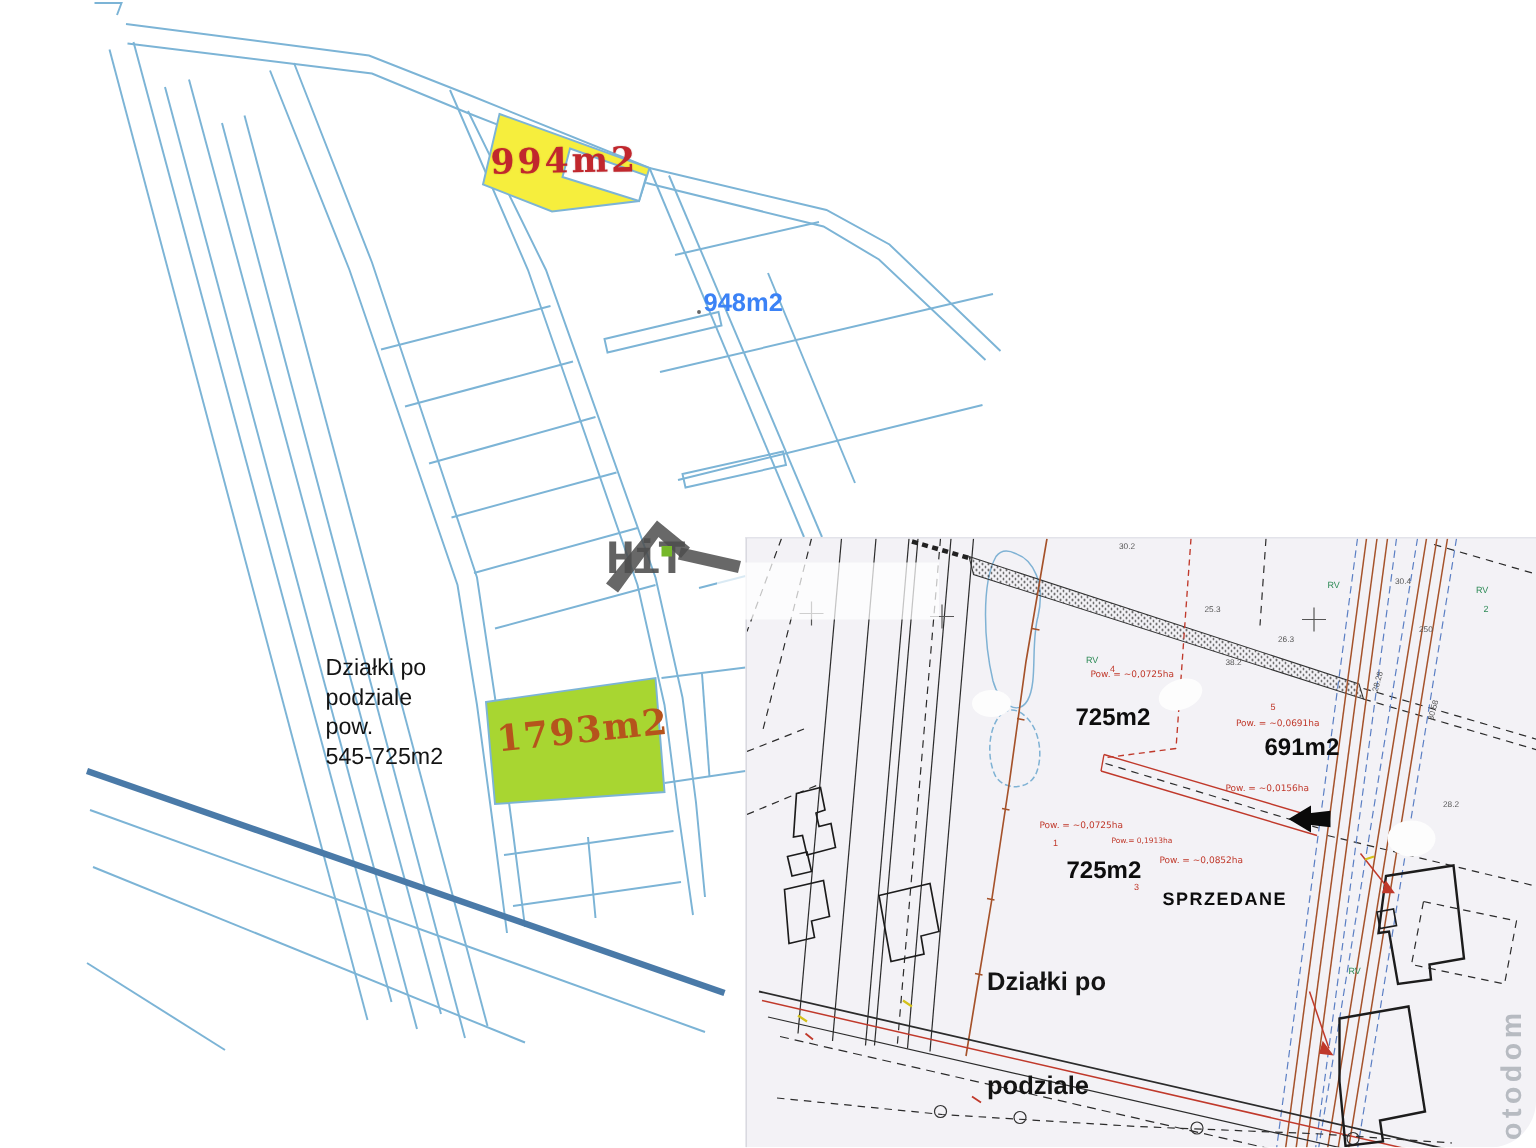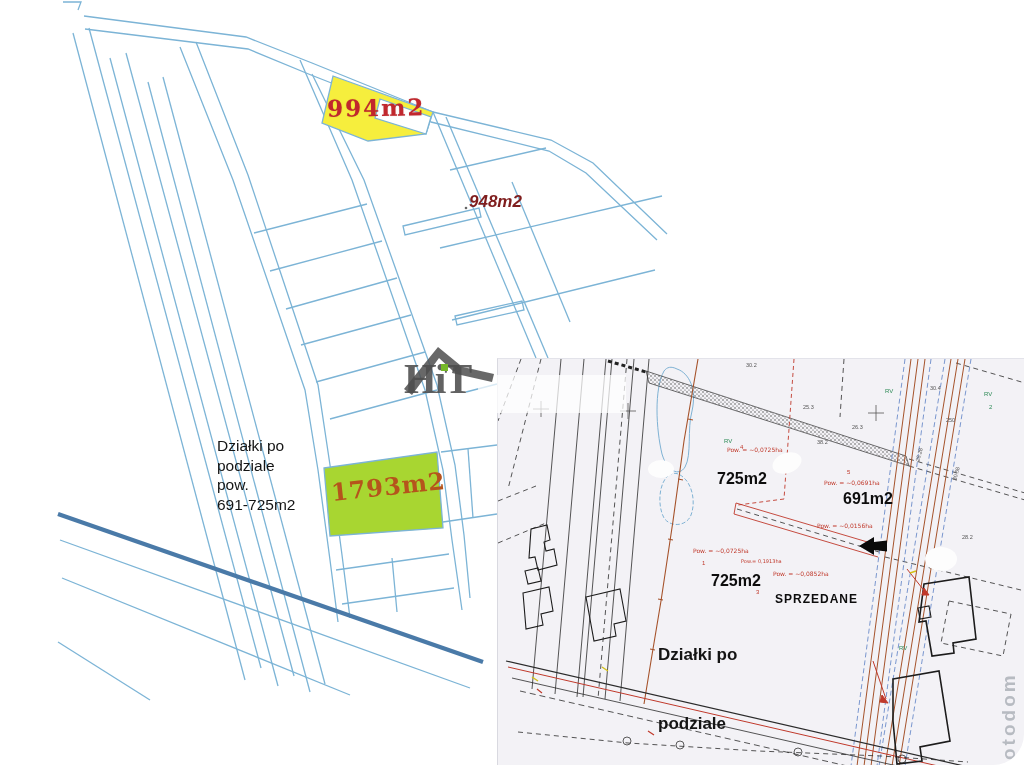--- a/index.html
+++ b/index.html
@@ -6,39 +6,39 @@
   #canvas{position:relative;width:1024px;height:765px;overflow:hidden;background:#ffffff;
           font-family:"Liberation Sans",sans-serif;border-radius:31px;}
   svg{display:block;}
   .abs{position:absolute;}
   .lbl{position:absolute;white-space:nowrap;line-height:1;}
   
   .lbl-994{font-family:"DejaVu Serif",serif;font-weight:bold;font-size:23px;letter-spacing:2px;
            color:#c1272d;transform:rotate(-1deg);text-shadow:0 0 1px rgba(120,0,0,.35);}
   .lbl-1793{font-family:"DejaVu Serif",serif;font-weight:bold;font-size:24px;letter-spacing:1px;
             color:#b5541c;transform:rotate(-6deg);}
-  .lbl-948{font-weight:bold;font-size:17px;color:#7f1d1d;font-style:italic;}
+  .lbl-948{font-weight:bold;font-size:17px;color:#3b82f6;}
   .note{position:absolute;font-size:15.5px;line-height:19.5px;color:#141414;font-weight:500;}
   
   #map2{position:absolute;left:497px;top:358px;width:627px;height:407px;background:#f3f2f6;
         border-left:1px solid #d9d9e0;border-top:1px solid #e3e3ea;box-sizing:border-box;overflow:hidden;}
   .big2{font-weight:bold;font-size:16px;color:#0d0d0d;}
   .sold{font-weight:bold;font-size:12px;color:#0d0d0d;letter-spacing:1px;}
   .note2{position:absolute;font-size:17px;line-height:23px;color:#141414;font-weight:600;white-space:pre;}
   .pow{font-size:6px;color:#c0392b;font-family:"DejaVu Sans",sans-serif;}
   .pow.sm{font-size:5px;}
   .tiny{font-size:5.5px;color:#555;}
   .tg{font-size:6px;color:#2e8b57;}
   .tr{font-size:6px;color:#c0392b;}
   .rot75{transform:rotate(-75deg);}
   
   #logo{position:absolute;left:398px;top:343px;width:232px;height:74px;}
   #logo .band{position:absolute;left:80px;top:32px;width:148px;height:38px;background:rgba(255,255,255,.72);}
-  #logo .hit{position:absolute;left:6px;top:12px;font-weight:bold;font-size:42px;letter-spacing:-2px;
-             color:#4d4d4d;opacity:.88;font-family:Liberation Serif, serif;}
+  #logo .hit{position:absolute;left:6px;top:12px;font-weight:bold;font-size:32px;letter-spacing:-2px;
+             color:#4d4d4d;opacity:.88;font-family:Liberation Mono, monospace;}
   #logo .idot{position:absolute;left:43px;top:21px;width:7px;height:7px;background:#76b82a;}
   #logo .sub{position:absolute;left:88px;top:37px;font-family:"DejaVu Serif",serif;font-weight:bold;
              font-size:20px;letter-spacing:1px;color:#4f4f4f;opacity:.92;}
   
   #otodom{position:absolute;left:998px;top:760px;transform:rotate(-90deg);transform-origin:top left;
           font-weight:bold;font-size:19px;letter-spacing:3px;color:#a8adb5;opacity:.8;}
 </style>
 </head>
 <body>
 
@@ -102,21 +102,21 @@
     <circle cx="466" cy="208" r="1.3" fill="#666"></circle>
   </svg>
 
   <div class="lbl lbl-994" style="left:327px;top:96px">994m2</div>
   <div class="lbl lbl-948" style="left:469px;top:193px">948m2</div>
   <div class="lbl lbl-1793" style="left:331px;top:475px">1793m2</div>
   <div class="note" style="left:217px;top:436px">
     <div>Działki po</div>
     <div>podziale</div>
     <div>pow.</div>
-    <div>691-725m2</div>
+    <div>545-725m2</div>
   </div>
 
   <div id="map2">
     <svg class="abs" style="left:0;top:0" width="527" height="407" viewBox="0 0 527 407">
       <defs>
         <pattern id="stip" width="4" height="4" patternUnits="userSpaceOnUse">
           <circle cx="1" cy="1" r="0.7" fill="#3a3a3a"></circle>
           <circle cx="3" cy="3" r="0.6" fill="#3a3a3a"></circle>
         </pattern>
       </defs>

